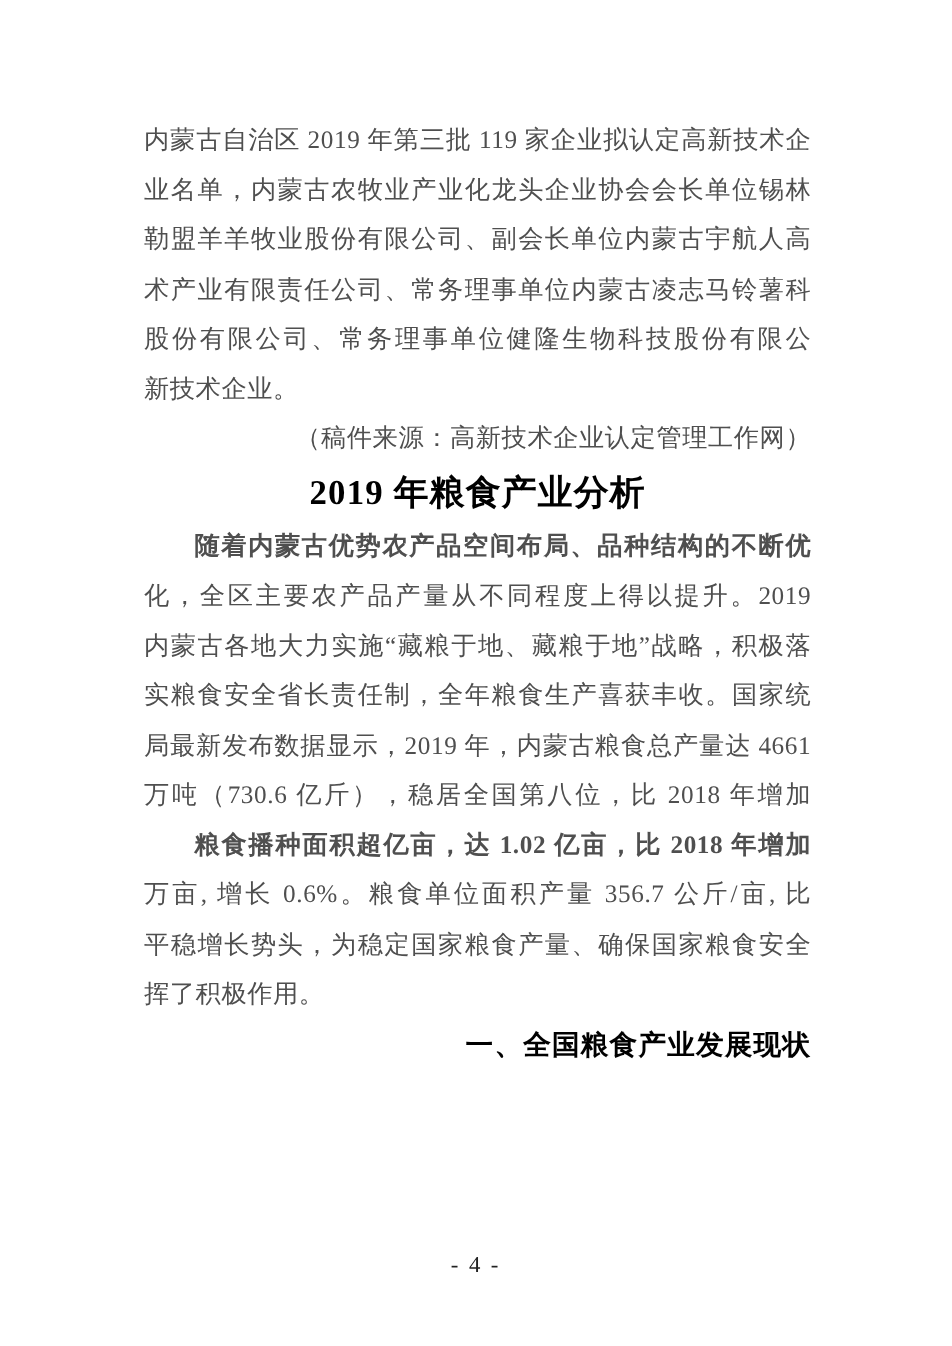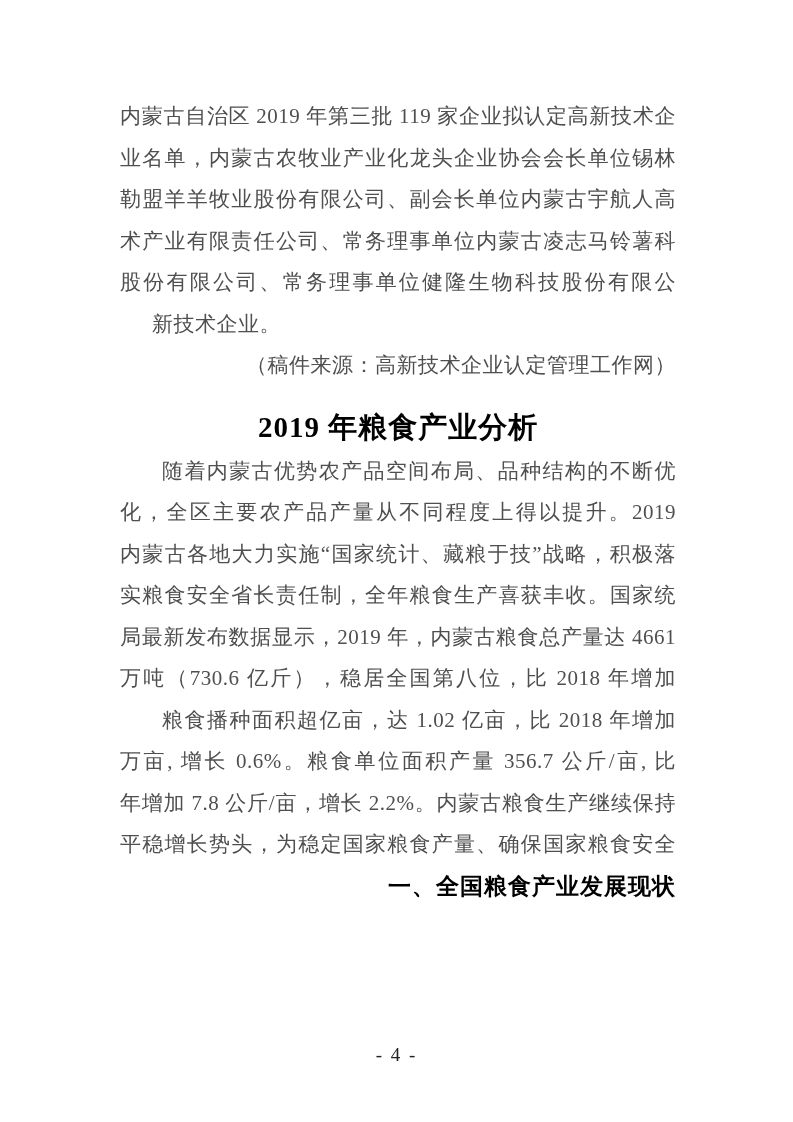--- a/index.html
+++ b/index.html
@@ -33,43 +33,42 @@
     height: 41.5px;
     color: #4f4f4f;
     text-align: justify;
     text-align-last: justify;
     overflow: hidden;
     letter-spacing: 0.5px;
   }
   .line.para-end {
     text-align: left;
     text-align-last: left;
-    margin-left: 32px;
   }
   .line.indent {
     text-indent: 2em;
+    font-weight: bold;
   }
   .source-line {
     font-size: 21px;
     line-height: 41.5px;
     height: 41.5px;
     color: #4f4f4f;
     text-align-last: right;
     letter-spacing: 0.5px;
   }
   .article-title {
     font-size: 29px;
     line-height: 48px;
     height: 48px;
     font-weight: 700;
     color: #000000;
     text-align: center;
     text-align-last: center;
     letter-spacing: 1px;
-    margin-top: 16px;
   }
   .section-heading {
     font-size: 23px;
     line-height: 42px;
     height: 42px;
     font-weight: 700;
     color: #000000;
     padding-left: 70px;
     text-align: right;
     letter-spacing: 1px;
@@ -100,31 +99,31 @@
       <div class="line para-end">新技术企业。</div>
     </div>
 
     <div class="source-line">（稿件来源：高新技术企业认定管理工作网）</div>
 
     <div class="article-title">2019 年粮食产业分析</div>
 
     <div>
       <div class="line indent">随着内蒙古优势农产品空间布局、品种结构的不断优</div>
       <div class="line">化，全区主要农产品产量从不同程度上得以提升。2019 年，</div>
-      <div class="line">内蒙古各地大力实施“国家统计、藏粮于技”战略，积极落</div>
+      <div class="line">内蒙古各地大力实施“藏粮于地、藏粮于地”战略，积极落</div>
       <div class="line">实粮食安全省长责任制，全年粮食生产喜获丰收。国家统计</div>
       <div class="line">局最新发布数据显示，2019 年，内蒙古粮食总产量达 4661</div>
       <div class="line">万吨（730.6 亿斤），稳居全国第八位，比 2018 年增加 100</div>
     </div>
 
     <div>
       <div class="line indent">粮食播种面积超亿亩，达 1.02 亿亩，比 2018 年增加 57</div>
       <div class="line">万亩, 增长 0.6%。粮食单位面积产量 356.7 公斤/亩, 比 2018</div>
-      <div class="line">年增加 7.8 公斤/亩，增长 2.2%。内蒙古粮食生产继续保持</div>
       <div class="line">平稳增长势头，为稳定国家粮食产量、确保国家粮食安全发</div>
+      <div class="line para-end">挥了积极作用。</div>
     </div>
 
     <div class="section-heading">一、全国粮食产业发展现状</div>
 
   </div>
 
   <div class="page-number">- 4 -</div>
 </div>
 
 </body></html>

